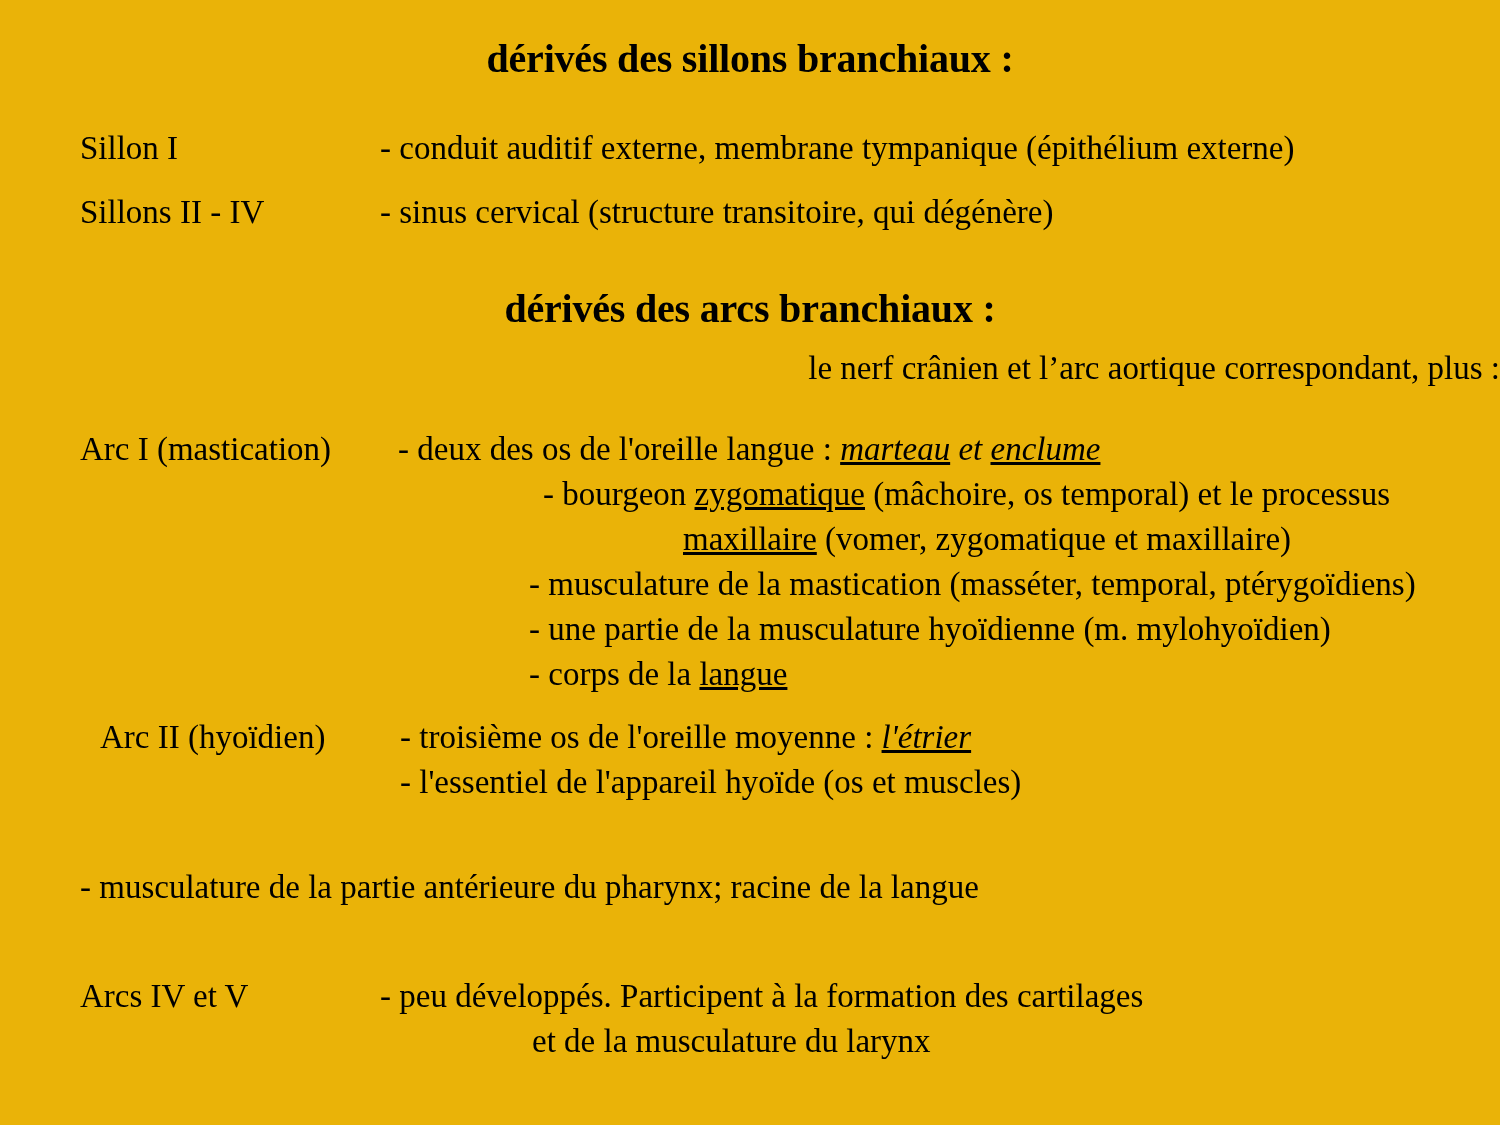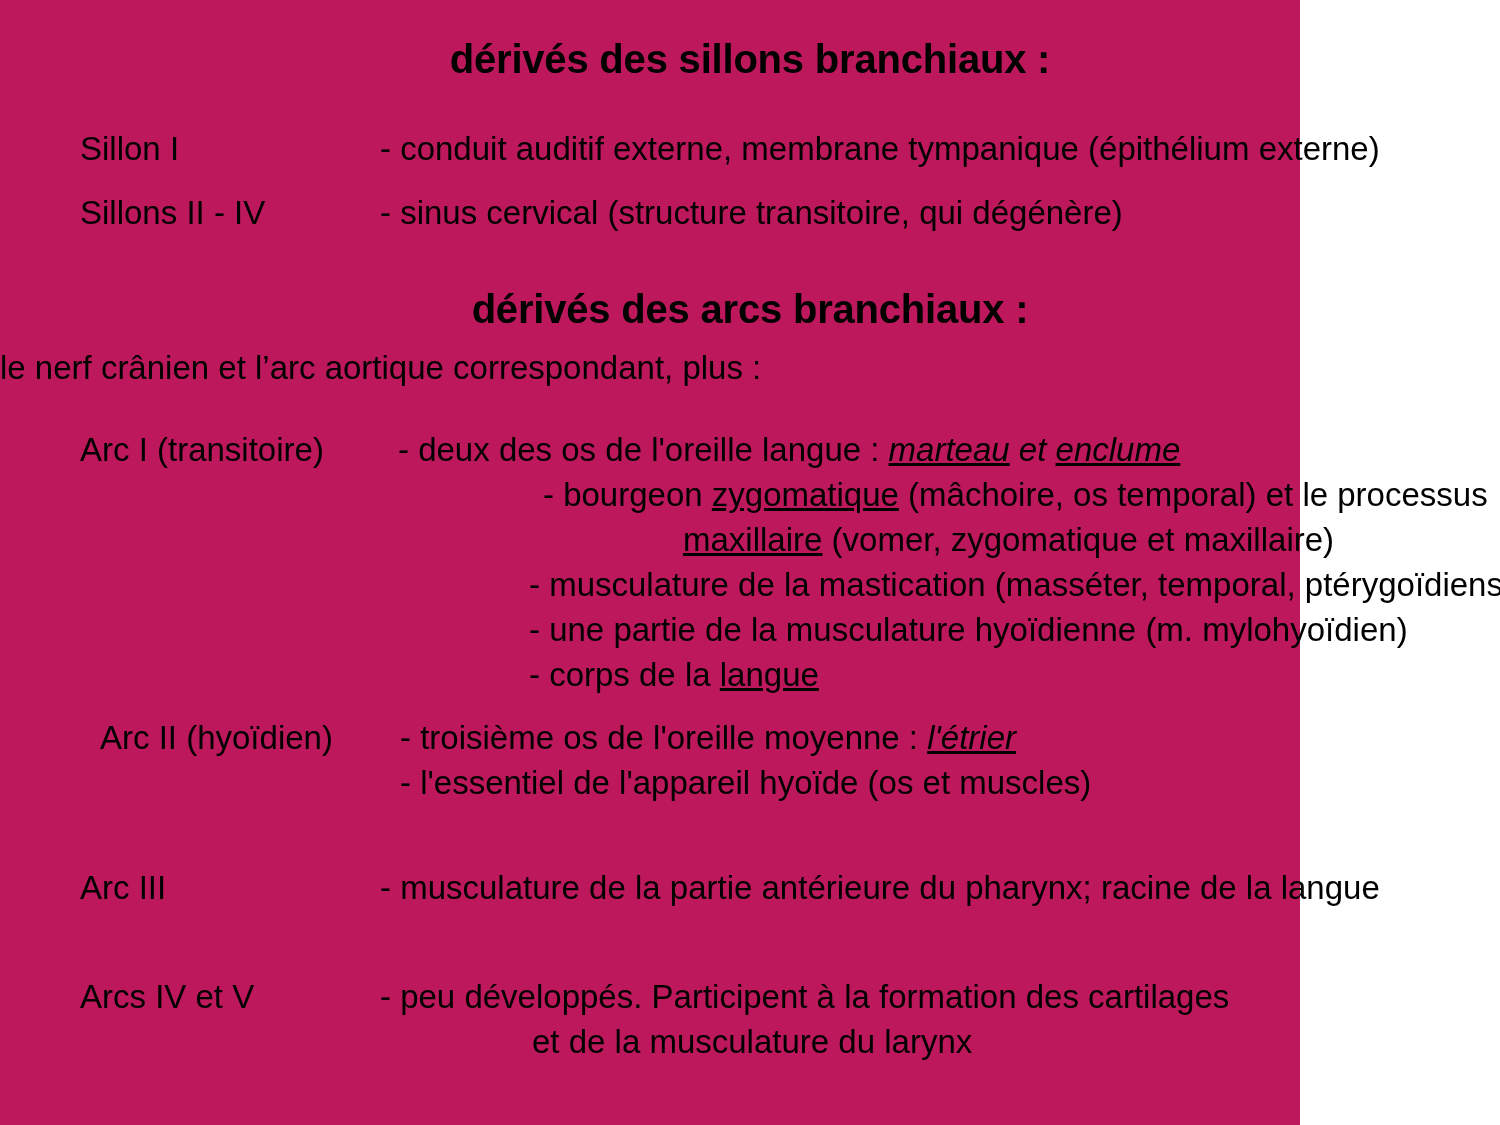--- a/index.html
+++ b/index.html
@@ -11,23 +11,24 @@
     width: 1500px;
     height: 1125px;
     background: #ffffff;
     font-family: "Liberation Sans", "DejaVu Sans", sans-serif;
     color: #000000;
     overflow: hidden;
   }
 
   .slide {
     position: relative;
-    width: 1300px;
+    width: 1500px;
     height: 1125px;
-    background: #be185d;
+    background: #eab308;
+    font-family: Liberation Serif, serif;
   }
 
   
   .heading {
     position: absolute;
     left: 0;
     width: 1500px;
     text-align: center;
     font-weight: bold;
     font-size: 40px;
@@ -35,21 +36,21 @@
     letter-spacing: -0.2px;
     white-space: nowrap;
   }
   #heading-sillons { top: 38px; }
   #heading-arcs    { top: 288px; }
 
   .subtitle {
     position: absolute;
     left: 0;
     width: 1500px;
-    text-align: left;
+    text-align: right;
     font-size: 33px;
     line-height: 1.05;
     white-space: nowrap;
   }
   #subtitle-arcs { top: 351px; }
 
   
   .row {
     position: absolute;
     left: 80px;
@@ -111,21 +112,21 @@
 
   <div class="row" id="row-sillon-1">
     <span class="label col-label">Sillon I</span><span class="entries"><span class="entry">- conduit auditif externe, membrane tympanique (épithélium externe)</span></span>
   </div>
 
   <div class="heading" id="heading-arcs">dérivés des arcs branchiaux :</div>
 
   <div class="subtitle" id="subtitle-arcs">le nerf crânien et l’arc aortique correspondant, plus :</div>
 
   <div class="row" id="row-arc-1">
-    <span class="label col-label-wide">Arc I (transitoire)</span><span class="entries">
+    <span class="label col-label-wide">Arc I (mastication)</span><span class="entries">
 
       <span class="entry"><span>- deux des os de l'oreille langue : </span><i class="ul">marteau</i><i class="plain"> et </i><i class="ul">enclume</i></span>
 
       <span class="entry"><span class="sub-indent"></span><span>- bourgeon </span><u class="plain">zygomatique</u><span> (mâchoire, os temporal) et le processus</span></span>
 
       <span class="entry"><span class="sub-indent-sm" style="width:285px"></span><u class="plain">maxillaire</u><span> (vomer, zygomatique et maxillaire)</span></span>
 
       <span class="entry"><span class="sub-indent" style="width:131px"></span><span>- musculature de la mastication (masséter, temporal, ptérygoïdiens)</span></span>
 
       <span class="entry"><span class="sub-indent" style="width:131px"></span><span>- une partie de la musculature hyoïdienne (m. mylohyoïdien)</span></span>
@@ -140,21 +141,21 @@
 
       <span class="entry"><span>- troisième os de l'oreille moyenne : </span><i class="ul">l'étrier</i></span>
 
       <span class="entry"><span>- l'essentiel de l'appareil hyoïde (os et muscles)</span></span>
 
 
     </span>
   </div>
 
   <div class="row" id="row-arc-3">
-    <span class="label col-label">Arc III</span><span class="entries">
+    <span class="entries">
 
 
       <span class="entry"><span>- musculature de la partie antérieure du pharynx; racine de la langue</span></span>
 
     </span>
   </div>
 
   <div class="row" id="row-arc-45">
     <span class="label col-label">Arcs IV et V</span><span class="entries">
 

